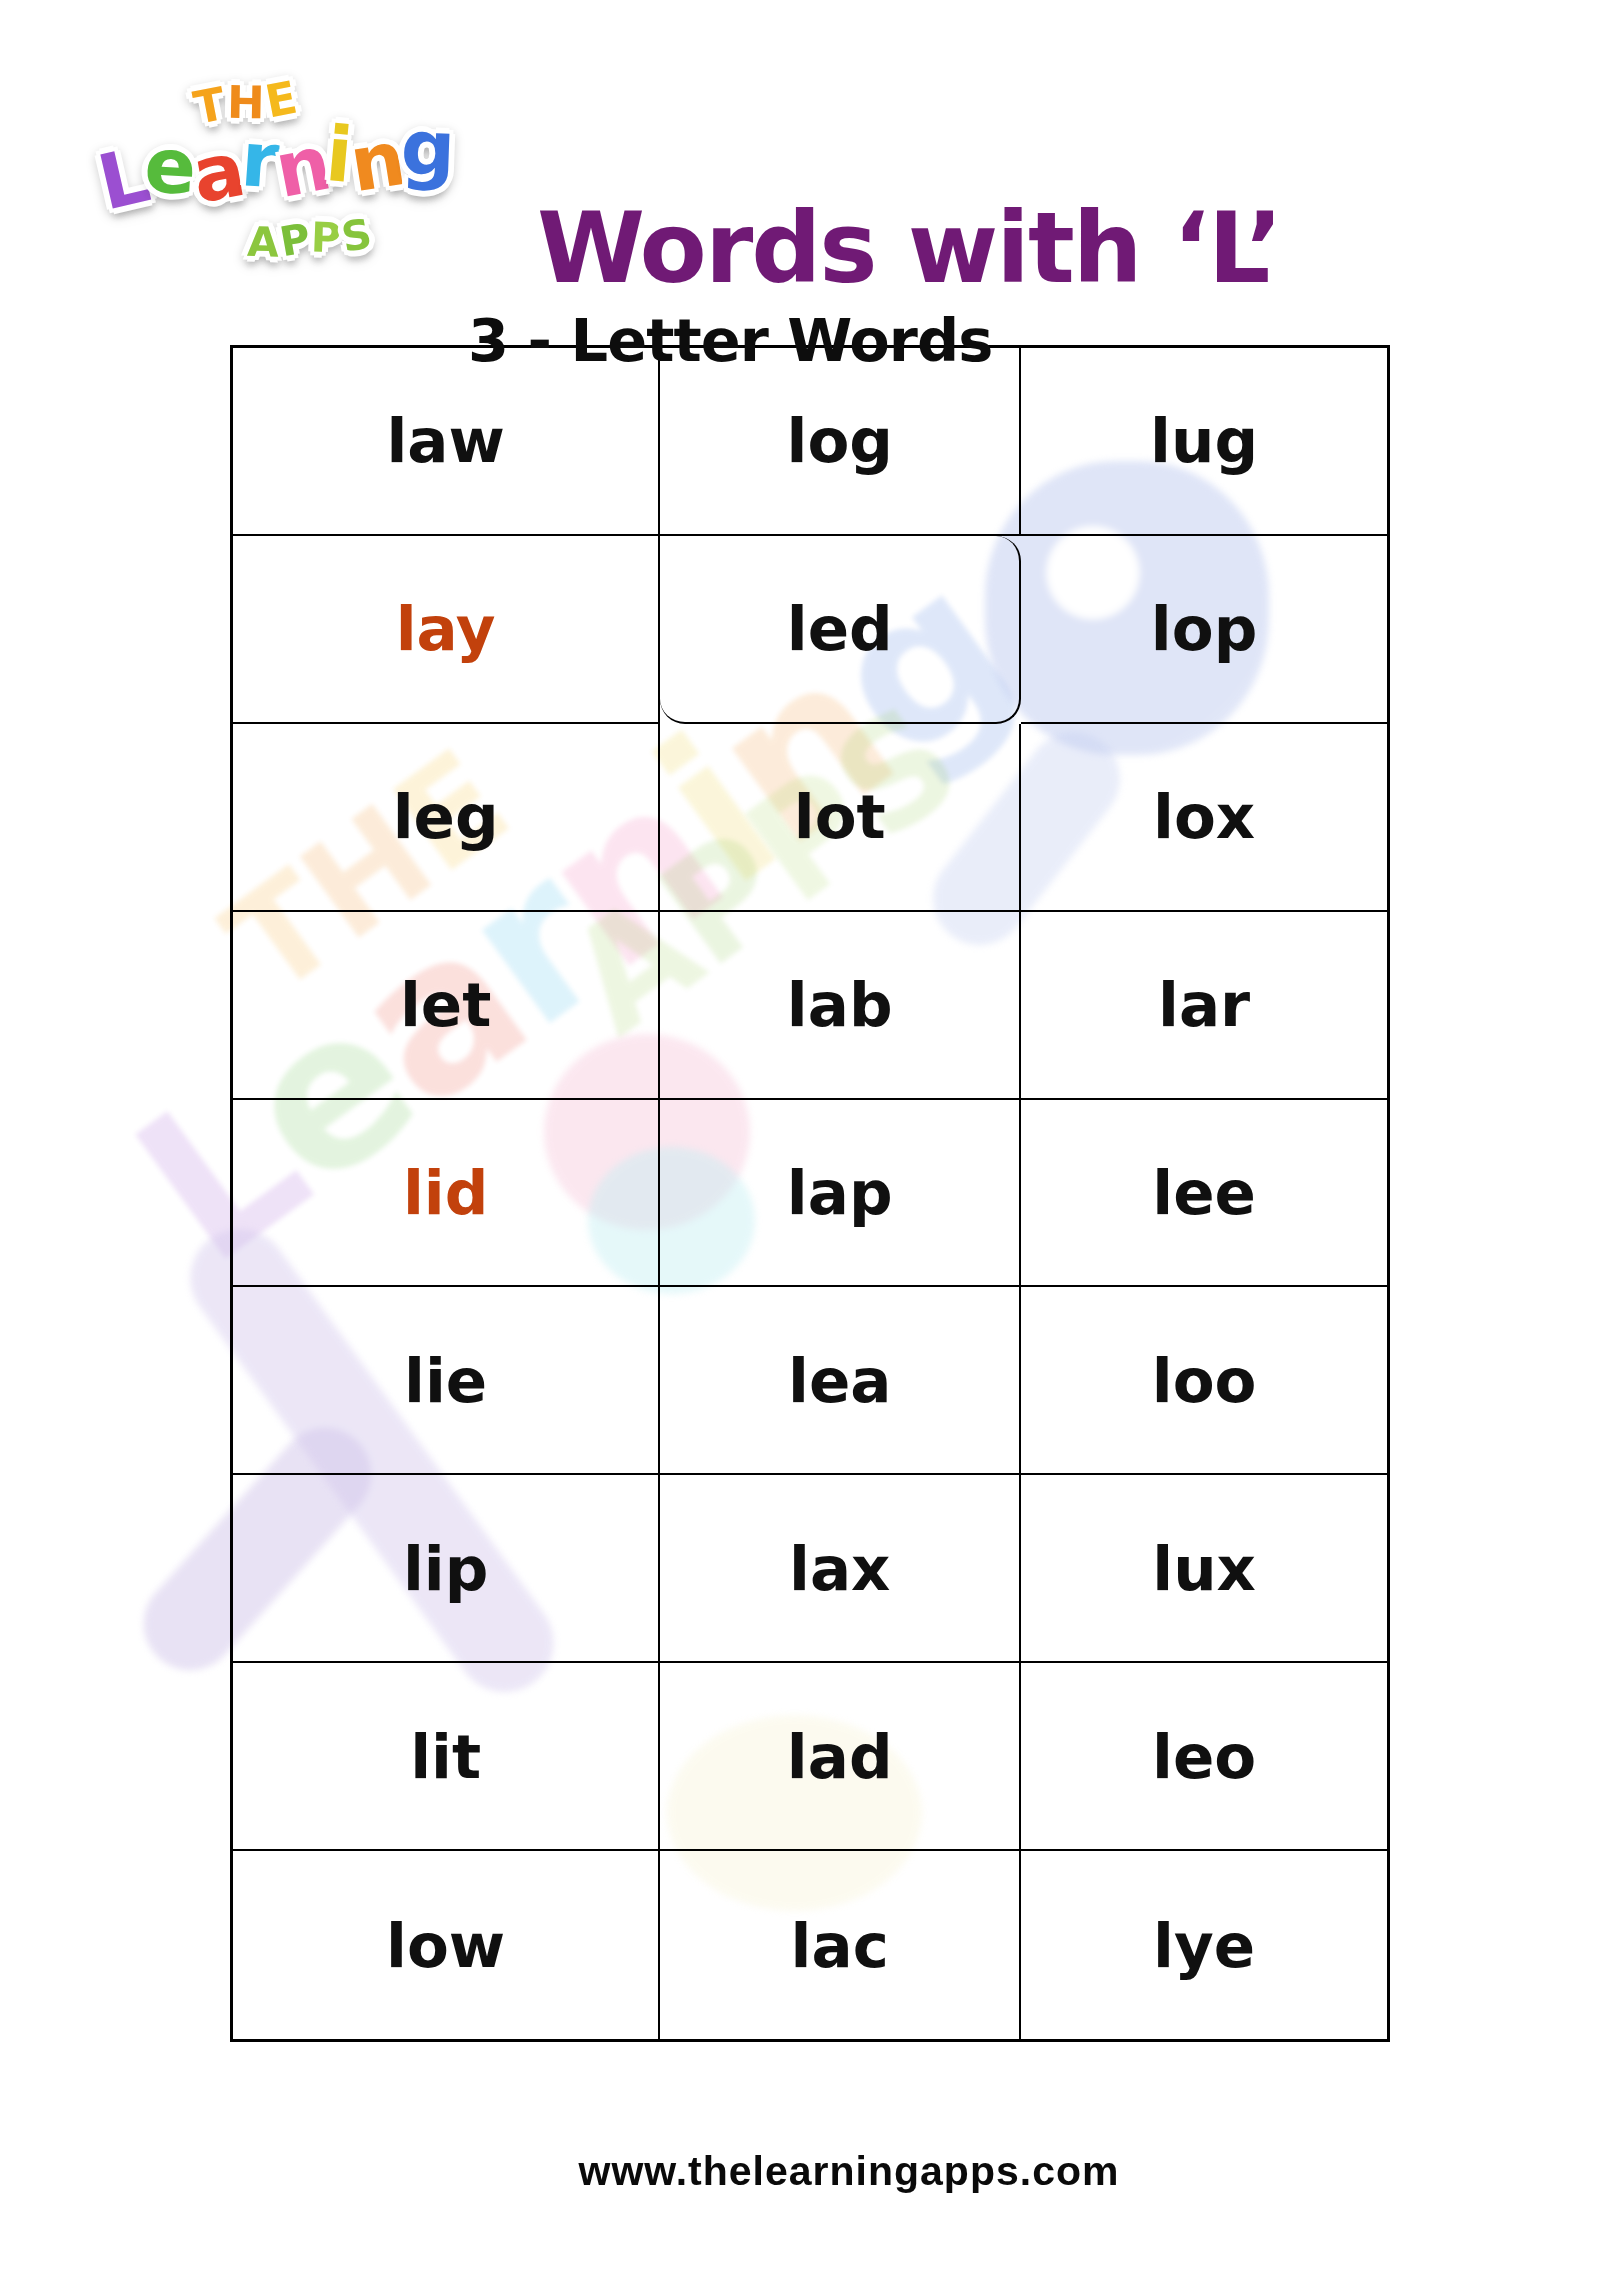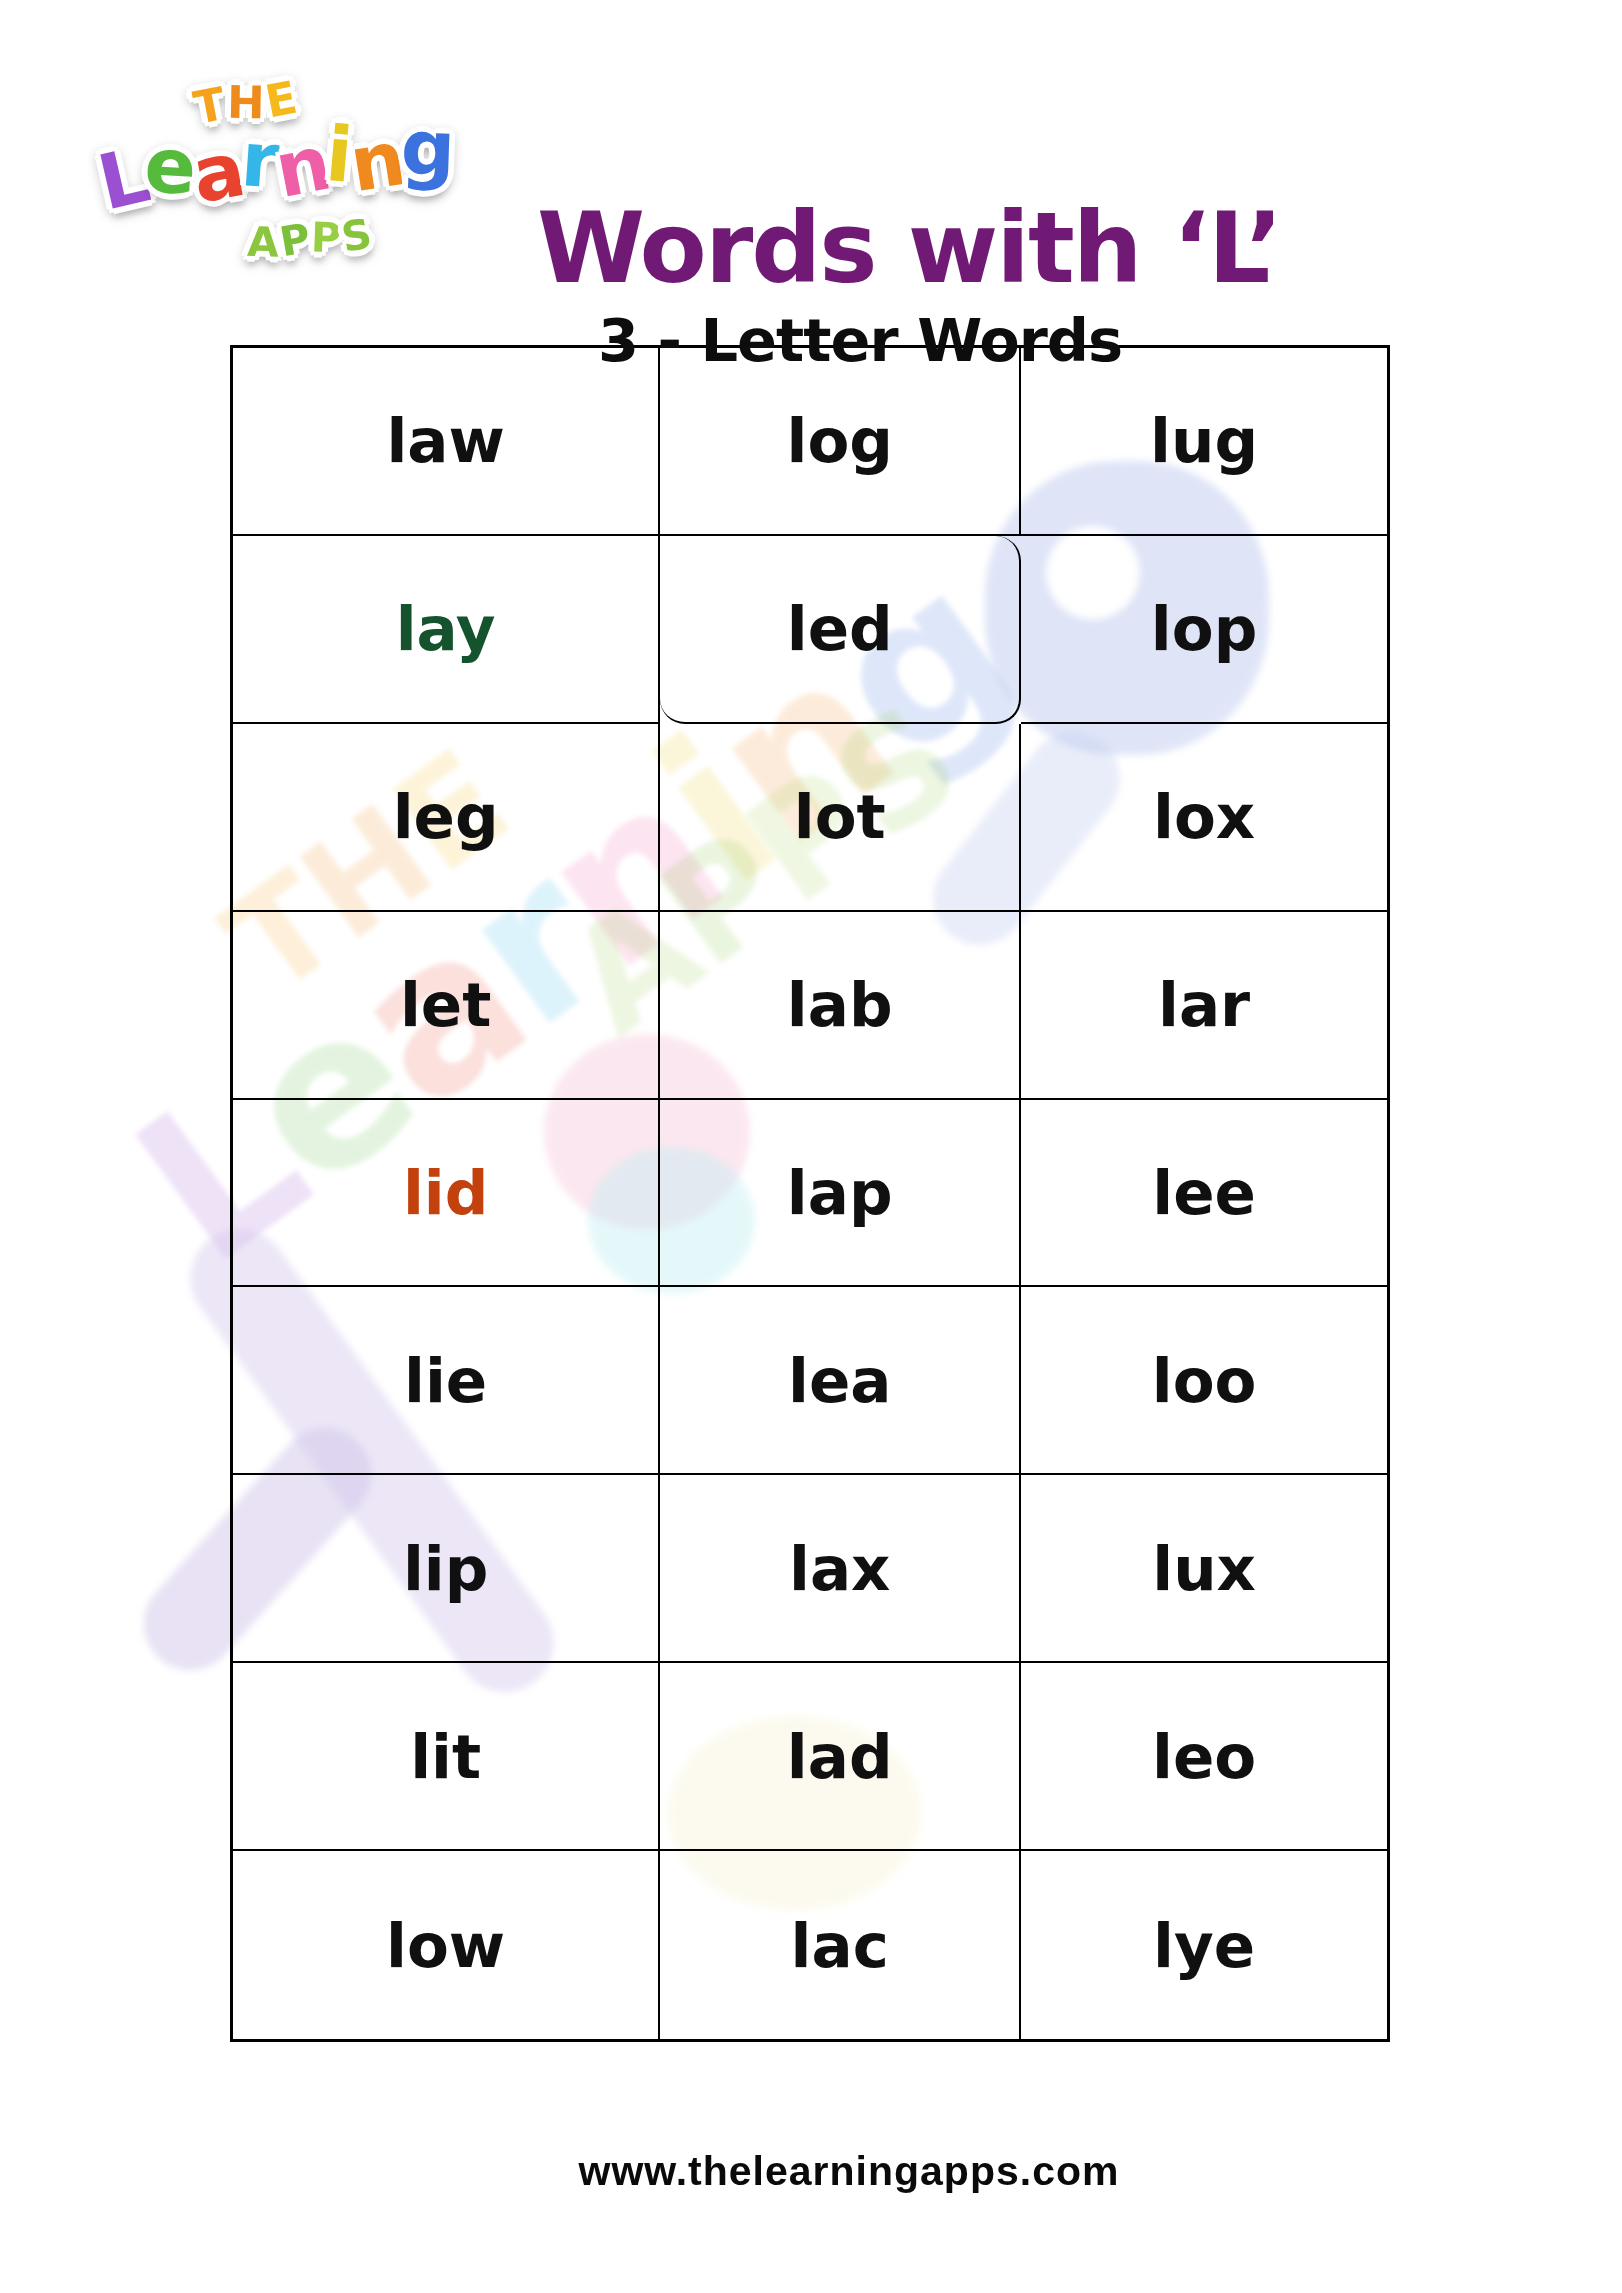--- a/index.html
+++ b/index.html
@@ -51,21 +51,21 @@
   .logo-apps{position:absolute;left:149px;top:139px;font-size:41px;transform:rotate(-4deg);letter-spacing:1px;display:flex;}
 
   
   .title{
     position:absolute;left:517px;top:125px;width:784px;z-index:2;
     font-size:98px;font-weight:700;color:#701a75;text-align:center;
     letter-spacing:-2px;white-space:nowrap;
   }
   .subtitle{
     position:absolute;left:468px;top:257px;width:784px;z-index:2;
-    font-size:59px;font-weight:800;color:#0d0d0d;text-align:center;
+    font-size:59px;font-weight:800;color:#0d0d0d;
     letter-spacing:-1px;white-space:nowrap;
   }
 
   
   .word-grid{
     position:absolute;left:230px;top:345px;width:1160px;height:1697px;z-index:1;
     box-sizing:border-box;border:3.9px solid #000;
     display:grid;
     grid-template-columns:438fr 370fr 375fr;
     grid-template-rows:repeat(9,1fr);
@@ -146,21 +146,21 @@
       </div>
   </div>
 
   <h1 class="title">Words with ‘L’</h1>
   <h2 class="subtitle">3 - Letter Words</h2>
 
   <div class="word-grid" id="word-grid">
       <div class="cell" style="color: rgb(16, 16, 16);">law</div>
       <div class="cell" style="color: rgb(16, 16, 16);">log</div>
       <div class="cell lastcol" style="color: rgb(16, 16, 16);">lug</div>
-      <div class="cell" style="color: #14532d;">lay</div>
+      <div class="cell" style="color: #c2410c;">lay</div>
       <div class="cell" style="color: rgb(16, 16, 16); border-radius: 25px;">led</div>
       <div class="cell lastcol" style="color: rgb(16, 16, 16);">lop</div>
       <div class="cell" style="color: rgb(16, 16, 16);">leg</div>
       <div class="cell" style="color: rgb(16, 16, 16);">lot</div>
       <div class="cell lastcol" style="color: rgb(16, 16, 16);">lox</div>
       <div class="cell" style="color: rgb(16, 16, 16);">let</div>
       <div class="cell" style="color: rgb(16, 16, 16);">lab</div>
       <div class="cell lastcol" style="color: rgb(16, 16, 16);">lar</div>
       <div class="cell" style="color: #c2410c;">lid</div>
       <div class="cell" style="color: rgb(16, 16, 16);">lap</div>

